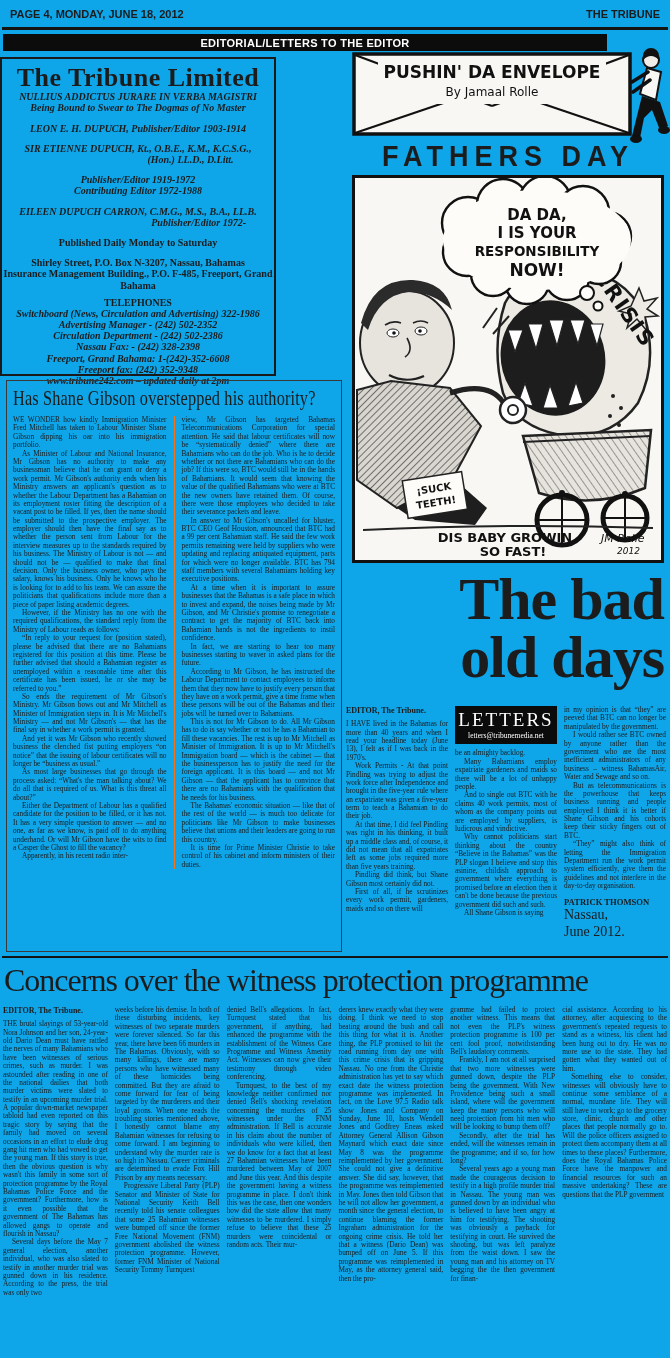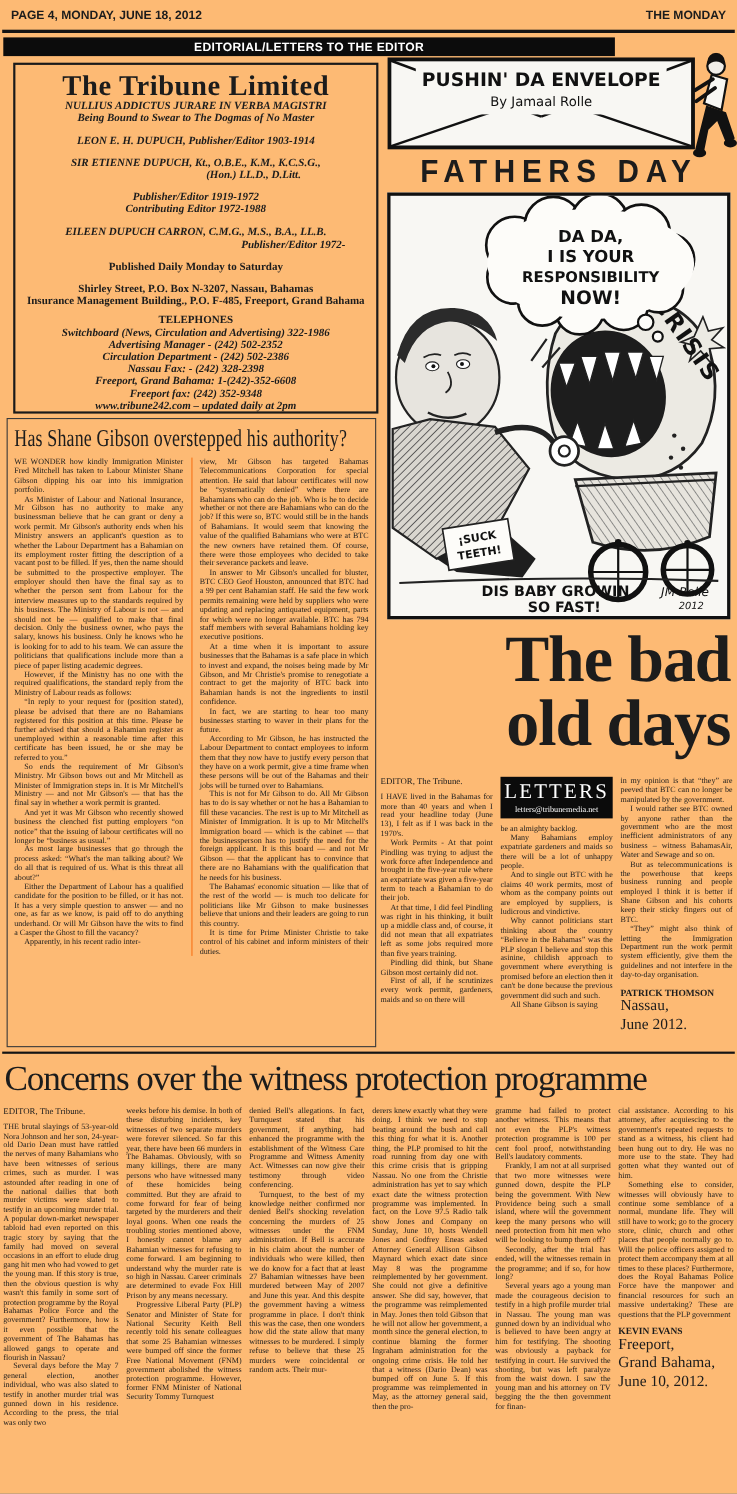--- a/index.html
+++ b/index.html
@@ -1,27 +1,27 @@
 <!DOCTYPE html>
 <html><head>
 <meta charset="utf-8">
 <style>
   html,body{margin:0;padding:0;background:#888;}
-  .page{position:relative;width:670px;height:1358px;background:#fdba74;color:#1c1c1c;
+  .page{position:relative;width:670px;height:1358px;background:#0ea5e9;color:#1c1c1c;
         font-family:"Liberation Serif",serif;overflow:hidden;margin:0 auto;}
   .abs{position:absolute;}
   
   .hdr{top:8px;font-family:"Liberation Sans",sans-serif;font-weight:bold;font-size:11px;}
   .hdr-l{left:10px;} .hdr-r{right:10px;}
   .rule-top{top:27px;left:2px;width:666px;height:3px;background:#141414;}
-  .banner{top:34px;left:3px;width:556px;height:17px;background:#0c0c0c;color:#fff;
+  .banner{top:34px;left:3px;width:604px;height:17px;background:#0c0c0c;color:#fff;
           font-family:"Liberation Sans",sans-serif;font-weight:bold;font-size:11px;
           display:flex;align-items:center;justify-content:center;letter-spacing:.3px;}
   
-  .mast{top:57px;left:12px;width:332px;height:319px;border:2px solid #1a1a1a;text-align:center;
+  .mast{top:57px;left:0;width:276px;height:319px;border:2px solid #1a1a1a;text-align:center;
         font-weight:bold;font-size:10px;line-height:1.12;box-sizing:border-box;padding-top:5px;}
   .mast .it{font-style:italic;}
   .mast-title{font-size:26px;line-height:1.05;letter-spacing:.5px;}
   .m6{margin-top:6px;} .m9{margin-top:9px;}
   .mast .right{text-align:right;padding-right:28px;}
   .mast .hon{padding-left:105px;}
   
   .edbox{top:380px;left:6px;width:336px;height:572px;border:1px solid #3a3a3a;box-sizing:border-box;
          padding:4px 6px;overflow:hidden;}
   .ed-headline{font-size:22px;white-space:nowrap;transform:scaleX(.74);transform-origin:0 50%;
@@ -36,21 +36,21 @@
   .pusher{top:48px;left:630px;}
   .fathers{top:141px;left:352px;width:312px;text-align:center;font-family:"Liberation Sans",sans-serif;
            font-weight:bold;font-size:27px;letter-spacing:6px;transform:scaleY(1.08);white-space:nowrap;}
   .panel{top:175px;left:352px;width:312px;height:388px;border:3px solid #111;box-sizing:border-box;background:#f8f7f3;}
   
   .bad{top:570px;left:352px;width:312px;text-align:right;font-weight:bold;font-size:60px;
        line-height:.97;letter-spacing:-1px;}
   .lt1{top:706px;left:346px;width:320px;height:246px;display:flex;overflow:hidden;}
   .lt1 .col{flex:1;font-size:7.3px;line-height:1.15;}
   .lt1 .col+.col{margin-left:7px;}
-  .salut{font-weight:normal;font-size:8px;margin-bottom:5px;}
+  .salut{font-weight:bold;font-size:8px;margin-bottom:5px;}
   .letters-box{background:#0b0b0b;color:#fff;text-align:center;padding:3px 0 4px;margin-bottom:5px;}
   .letters-box .t{font-size:19px;letter-spacing:2px;}
   .letters-box .e{font-family:Liberation Serif, serif;font-size:7.5px;margin-top:1px;}
   .signoff{margin-top:6px;}
   .signoff .nm{font-weight:bold;font-size:8.6px;}
   .signoff div{font-size:14px;line-height:1.2;}
   
   .rule-mid{top:956px;left:2px;width:666px;height:2px;background:#141414;}
   .wit-headline{top:962px;left:4px;width:662px;text-align:left;font-size:32px;letter-spacing:-1px;
                 white-space:nowrap;font-weight:normal;}
@@ -58,21 +58,21 @@
   .wit .col{flex:1;font-size:7.3px;line-height:1.15;}
   .wit .col+.col{margin-left:7px;}
   svg text{font-family:"DejaVu Sans",sans-serif;}
 </style>
 </head>
 <body>
 
 <div class="page">
 
   <div class="abs hdr hdr-l">PAGE 4, MONDAY, JUNE 18, 2012</div>
-  <div class="abs hdr hdr-r">THE MONDAY</div>
+  <div class="abs hdr hdr-r">THE TRIBUNE</div>
   <div class="abs rule-top"></div>
   <div class="abs banner">EDITORIAL/LETTERS TO THE EDITOR</div>
 
   <div class="abs mast">
     <div class="mast-title">The Tribune Limited</div>
     <div class="it">NULLIUS ADDICTUS JURARE IN VERBA MAGISTRI</div>
     <div class="it">Being Bound to Swear to The Dogmas of No Master</div>
     <div class="it m9">LEON E. H. DUPUCH, Publisher/Editor 1903-1914</div>
     <div class="it m9">SIR ETIENNE DUPUCH, Kt., O.B.E., K.M., K.C.S.G.,</div>
     <div class="it hon">(Hon.) LL.D., D.Litt.</div>
@@ -106,21 +106,21 @@
           <p>So ends the requirement of Mr Gibson's Ministry. Mr Gibson bows out and Mr Mitchell as Minister of Immigration steps in. It is Mr Mitchell's Ministry — and not Mr Gibson's — that has the final say in whether a work permit is granted.</p>
           <p>And yet it was Mr Gibson who recently showed business the clenched fist putting employers “on notice” that the issuing of labour certificates will no longer be “business as usual.”</p>
           <p>As most large businesses that go through the process asked: “What's the man talking about? We do all that is required of us. What is this threat all about?”</p>
           <p>Either the Department of Labour has a qualified candidate for the position to be filled, or it has not. It has a very simple question to answer — and no one, as far as we know, is paid off to do anything underhand. Or will Mr Gibson have the wits to find a Casper the Ghost to fill the vacancy?</p>
           <p>Apparently, in his recent radio inter-</p>
         </div>
       <div class="ed-col ed-col2 bodytxt">
           <p>view, Mr Gibson has targeted Bahamas Telecommunications Corporation for special attention. He said that labour certificates will now be “systematically denied” where there are Bahamians who can do the job. Who is he to decide whether or not there are Bahamians who can do the job? If this were so, BTC would still be in the hands of Bahamians. It would seem that knowing the value of the qualified Bahamians who were at BTC the new owners have retained them. Of course, there were those employees who decided to take their severance packets and leave.</p>
           <p>In answer to Mr Gibson's uncalled for bluster, BTC CEO Geof Houston, announced that BTC had a 99 per cent Bahamian staff. He said the few work permits remaining were held by suppliers who were updating and replacing antiquated equipment, parts for which were no longer available. BTC has 794 staff members with several Bahamians holding key executive positions.</p>
           <p>At a time when it is important to assure businesses that the Bahamas is a safe place in which to invest and expand, the noises being made by Mr Gibson, and Mr Christie's promise to renegotiate a contract to get the majority of BTC back into Bahamian hands is not the ingredients to instil confidence.</p>
-          <p>In fact, we are starting to hear too many businesses starting to waver in their plans for the future.</p>
+          <p>In fact, we are starting to hear too many businesses starting to waver in asked plans for the future.</p>
           <p>According to Mr Gibson, he has instructed the Labour Department to contact employees to inform them that they now have to justify every person that they have on a work permit, give a time frame when these persons will be out of the Bahamas and their jobs will be turned over to Bahamians.</p>
           <p>This is not for Mr Gibson to do. All Mr Gibson has to do is say whether or not he has a Bahamian to fill these vacancies. The rest is up to Mr Mitchell as Minister of Immigration. It is up to Mr Mitchell's Immigration board — which is the cabinet — that the businessperson has to justify the need for the foreign applicant. It is this board — and not Mr Gibson — that the applicant has to convince that there are no Bahamians with the qualification that he needs for his business.</p>
           <p>The Bahamas' economic situation — like that of the rest of the world — is much too delicate for politicians like Mr Gibson to make businesses believe that unions and their leaders are going to run this country.</p>
           <p>It is time for Prime Minister Christie to take control of his cabinet and inform ministers of their duties.</p>
         </div>
     </div>
   </div>
 
   <div class="abs envelope">
     <svg width="280" height="88" viewBox="0 0 280 88">
@@ -318,22 +318,16 @@
           <p>Frankly, I am not at all surprised that two more witnesses were gunned down, despite the PLP being the government. With New Providence being such a small island, where will the government keep the many persons who will need protection from hit men who will be looking to bump them off?</p>
           <p>Secondly, after the trial has ended, will the witnesses remain in the programme; and if so, for how long?</p>
           <p>Several years ago a young man made the courageous decision to testify in a high profile murder trial in Nassau. The young man was gunned down by an individual who is believed to have been angry at him for testifying. The shooting was obviously a payback for testifying in court. He survived the shooting, but was left paralyze from the waist down. I saw the young man and his attorney on TV begging the the then government for finan-</p>
         </div>
     </div>
     <div class="col">
       <div class="bodytxt">
           <p>cial assistance. According to his attorney, after acquiescing to the government's repeated requests to stand as a witness, his client had been hung out to dry. He was no more use to the state. They had gotten what they wanted out of him.</p>
           <p>Something else to consider, witnesses will obviously have to continue some semblance of a normal, mundane life. They will still have to work; go to the grocery store, clinic, church and other places that people normally go to. Will the police officers assigned to protect them accompany them at all times to these places? Furthermore, does the Royal Bahamas Police Force have the manpower and financial resources for such an massive undertaking? These are questions that the PLP government</p>
         </div>
-      <div class="signoff">
-        <div class="nm">KEVIN EVANS</div>
-        <div>Freeport,</div>
-        <div>Grand Bahama,</div>
-        <div>June 10, 2012.</div>
-      </div>
     </div>
   </div>
 
 </div>
 
 </body></html>

